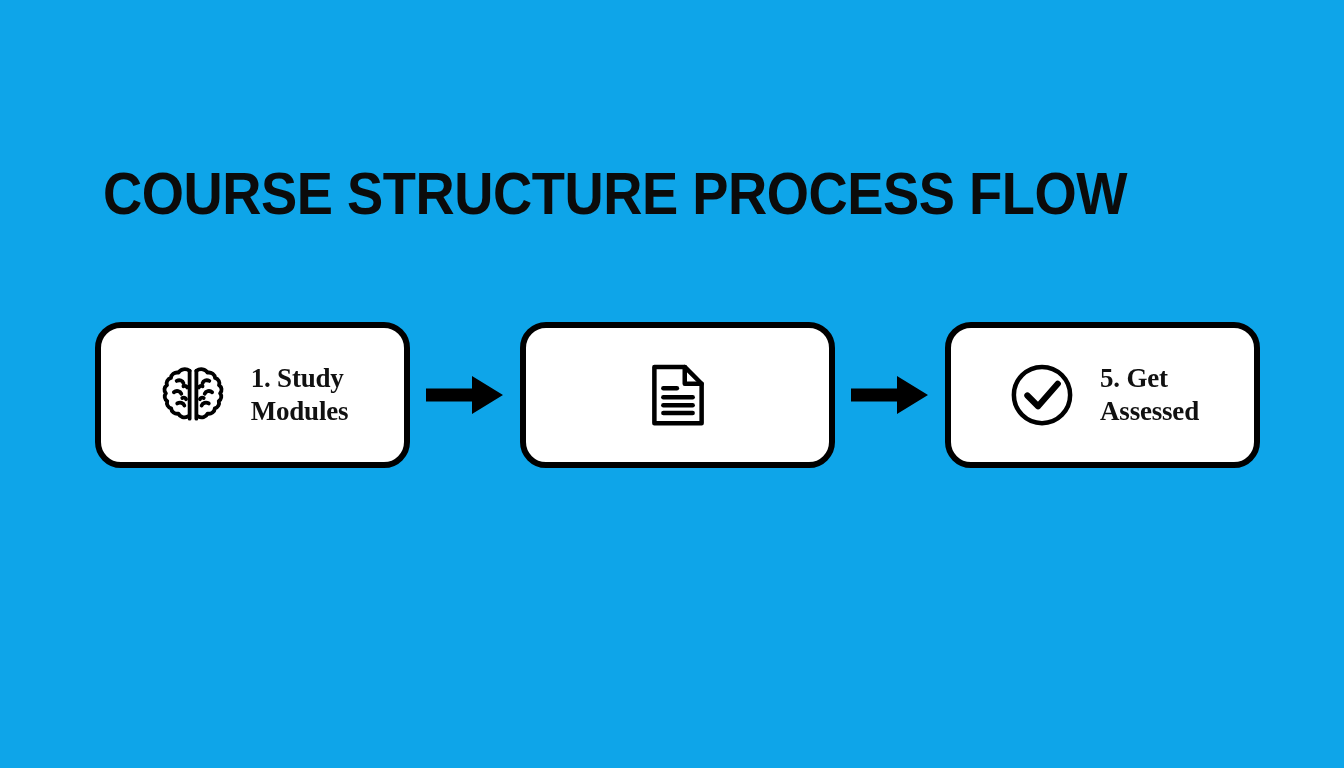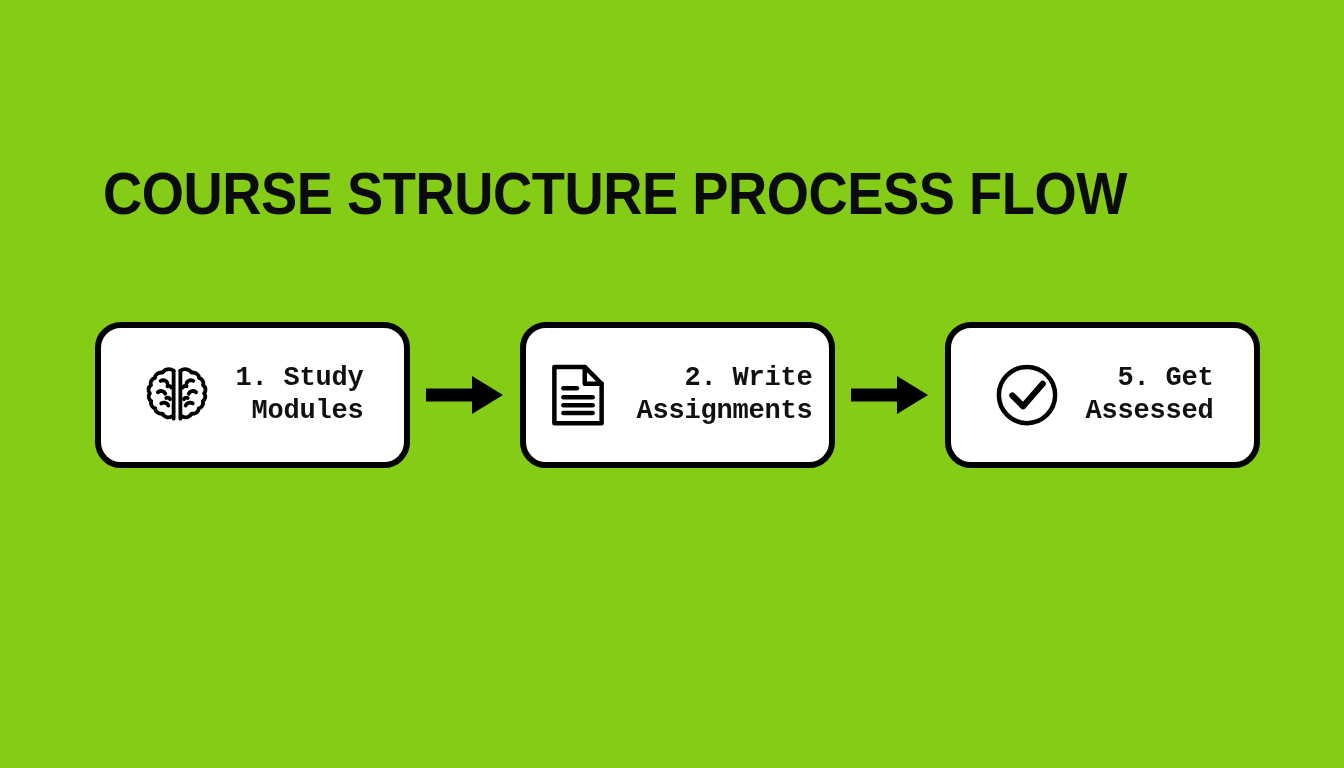--- a/index.html
+++ b/index.html
@@ -12,21 +12,21 @@
     height: 768px;
     background: #fdfdfe;
     font-family: "Liberation Sans", sans-serif;
     overflow: hidden;
     position: relative;
   }
 
   .slide {
     position: absolute;
     inset: 0;
-    background: #84cc16;
+    background: #0ea5e9;
   }
 
   
   .title {
     position: absolute;
     left: 103px;
     top: 163px;
     font-family: "Liberation Sans", sans-serif;
     font-weight: 700;
     font-size: 59px;
@@ -67,26 +67,26 @@
 
   .step-icon {
     flex: 0 0 auto;
     width: 72px;
     height: 72px;
     display: block;
   }
   .step-icon svg { display: block; width: 72px; height: 72px; }
 
   .step-label {
-    font-family: Liberation Mono, monospace;
+    font-family: Liberation Serif, serif;
     font-weight: 700;
     font-size: 27px;
     line-height: 33px;
     color: #111111;
-    text-align: right;
+    text-align: left;
     white-space: pre-line;
     letter-spacing: -0.2px;
   }
 
   
   .arrow {
     flex: 0 0 auto;
     width: 110px;
     height: 44px;
     display: flex;
@@ -148,22 +148,20 @@
             <path d="M38 7v15h15"></path>
           </g>
           <g stroke="#000" stroke-width="4" stroke-linecap="round">
             <path d="M19 26h12"></path>
             <path d="M19 34h26"></path>
             <path d="M19 41h26"></path>
             <path d="M19 48h26"></path>
           </g>
         </svg>
       </span>
-      <span class="step-label">2. Write
-Assignments</span>
     </div>
 
     <div class="arrow">
       <svg viewBox="0 0 78 40" xmlns="http://www.w3.org/2000/svg">
         <path d="M0 13.5 H46 V1 L77 20 L46 39 V26.5 H0 Z" fill="#000"></path>
       </svg>
     </div>
 
     <div class="step-box">
       <span class="step-icon">

